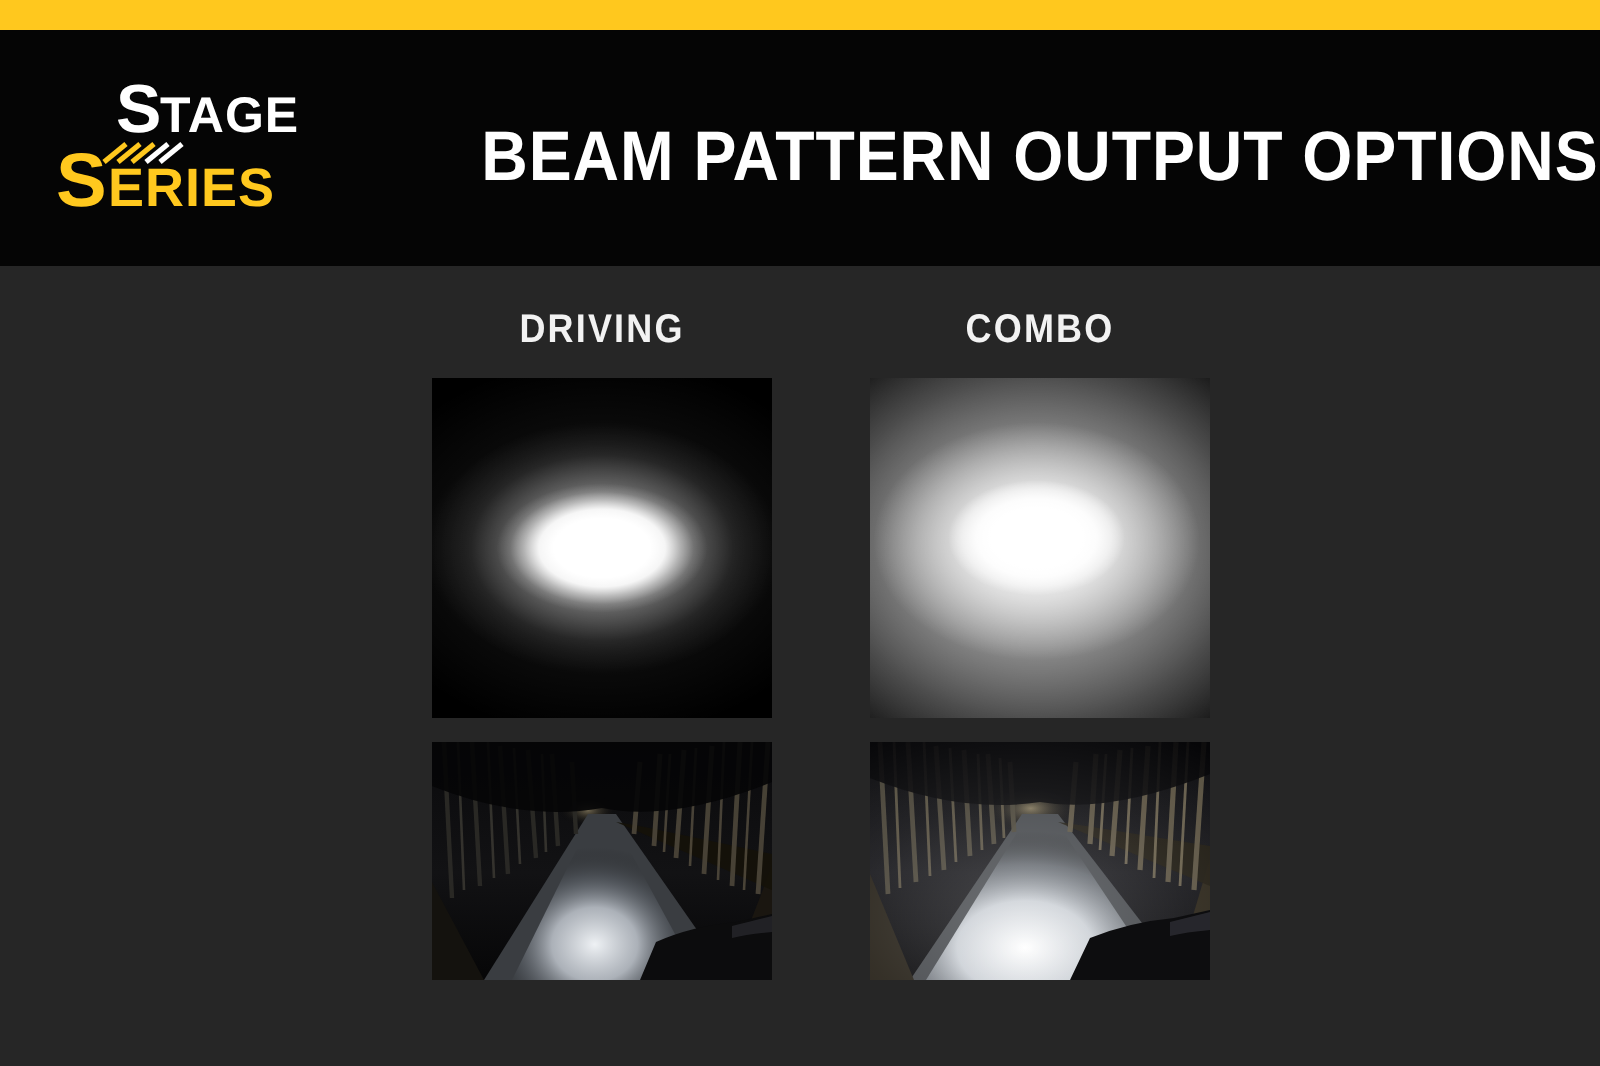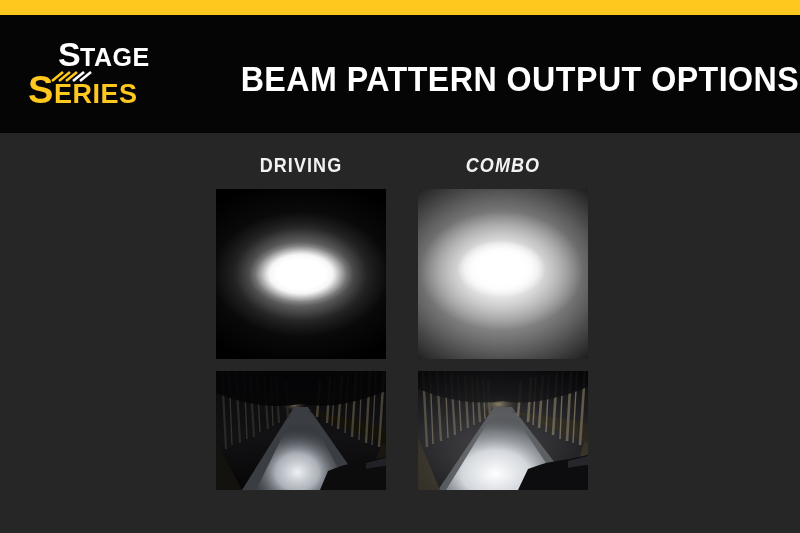--- a/index.html
+++ b/index.html
@@ -60,21 +60,21 @@
     position:absolute; top:133px; left:0;
     width:800px; height:400px;
     background:#262626;
   }
 
   .col {
     position:absolute;
     width:170px;
   }
   .col-driving { left:216px; top:0; }
-  .col-combo   { left:418px; top:0;font-style:italic; }
+  .col-combo   { left:435px; top:0; }
 
   .col-label {
     width:170px;
     text-align:center;
     color:#f2f2f2;
     font-size:20px;
     font-weight:bold;
     letter-spacing:1.2px;
     line-height:22px;
     padding-top:21px;

